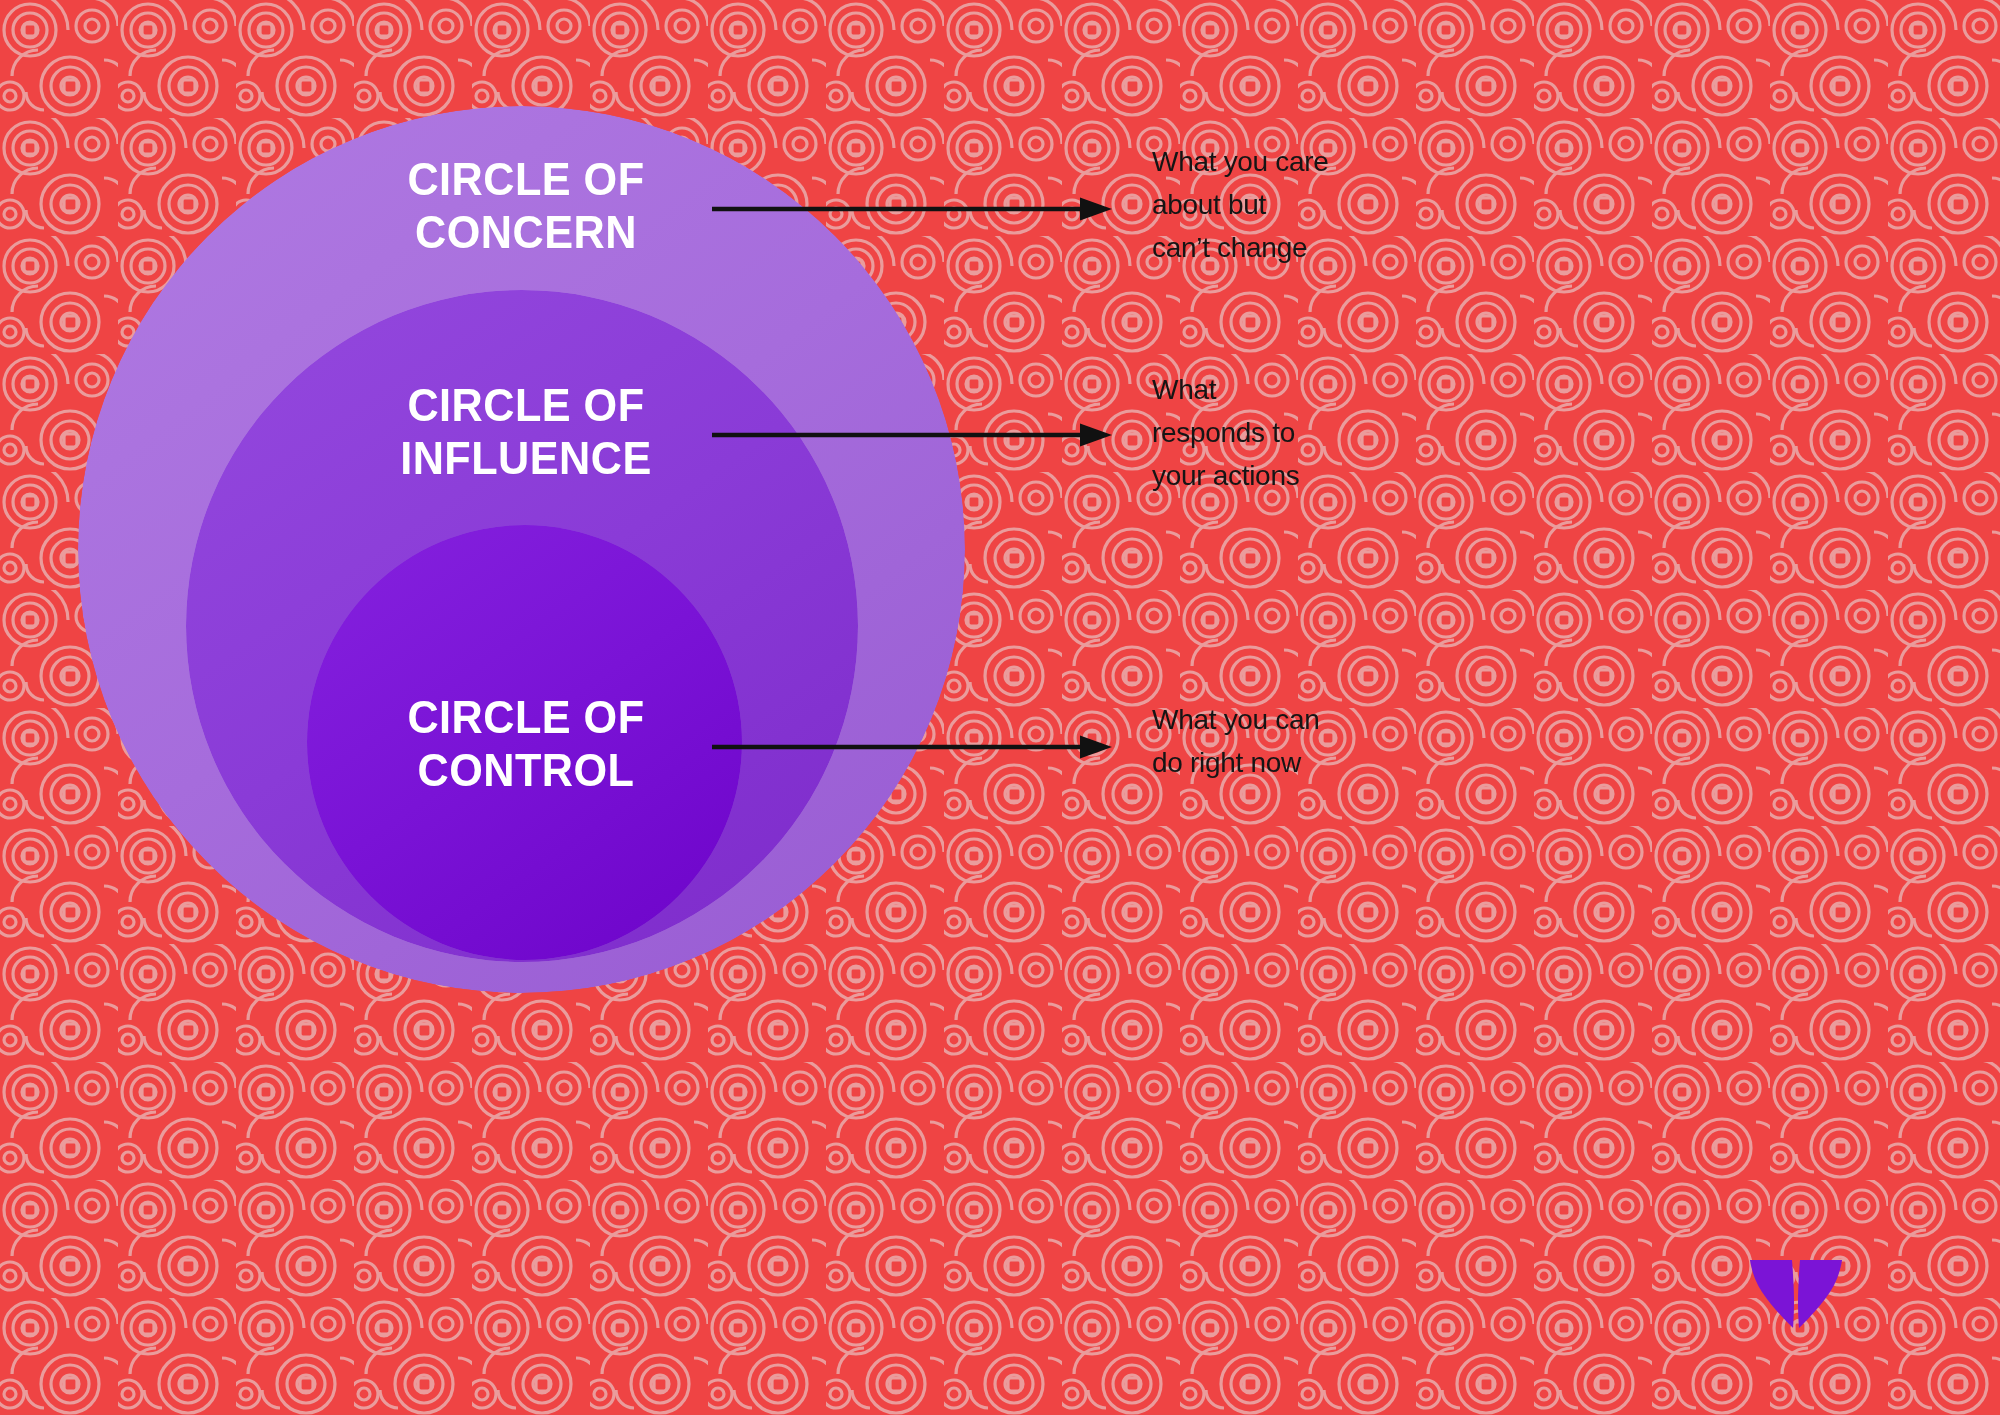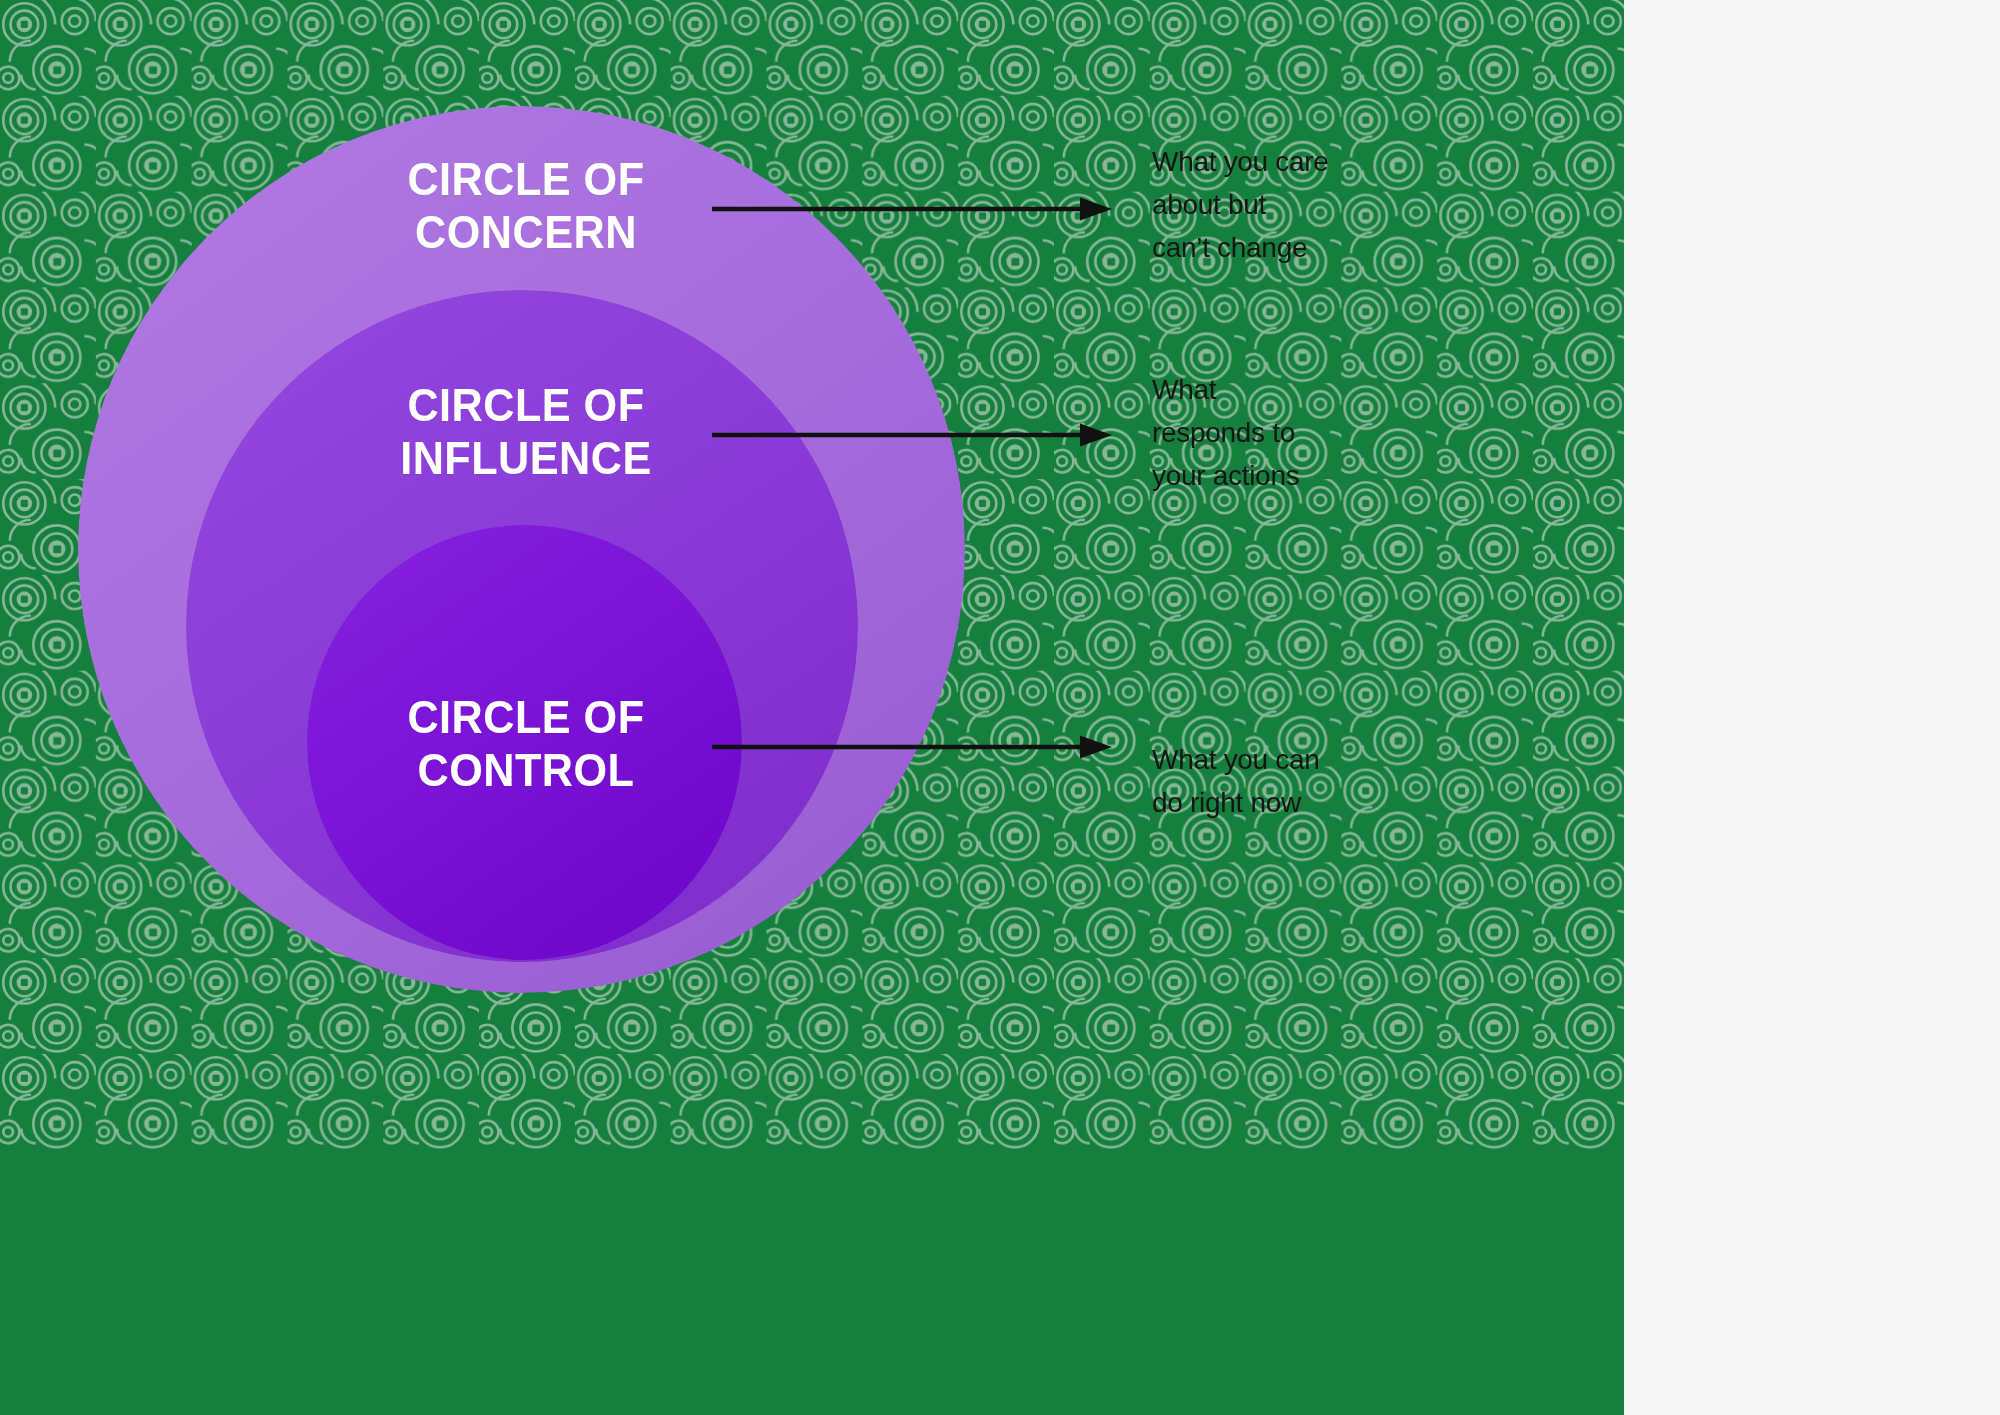--- a/index.html
+++ b/index.html
@@ -9,23 +9,23 @@
   body {
     width: 2000px;
     height: 1415px;
     overflow: hidden;
     font-family: "Liberation Sans", "DejaVu Sans", sans-serif;
     background: #f7f6f6;
   }
 
   #stage {
     position: relative;
-    width: 1624px;
+    width: 2000px;
     height: 1415px;
-    background: #15803d;
+    background: #ef4444;
     overflow: hidden;
   }
 
   
   #texture {
     position: absolute;
     inset: 0;
     opacity: 0.55;
     pointer-events: none;
     z-index: 1;
@@ -106,21 +106,21 @@
     font-family: "Liberation Sans", "DejaVu Sans", sans-serif;
     font-weight: 400;
     font-size: 28px;
     line-height: 43px;
     letter-spacing: -0.3px;
     white-space: pre-line;
     width: 420px;
   }
   #anno-concern { left: 1152px; top: 140px; }
   #anno-influence { left: 1152px; top: 368px; }
-  #anno-control { left: 1152px; top: 698px; margin-top: 40px; }
+  #anno-control { left: 1152px; top: 698px; }
 
   
   #logo {
     position: absolute;
     left: 1748px;
     top: 1258px;
     width: 96px;
     height: 72px;
     z-index: 6;
   }

